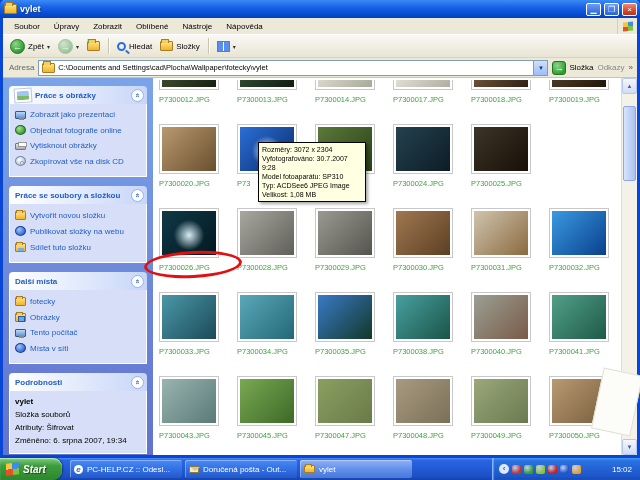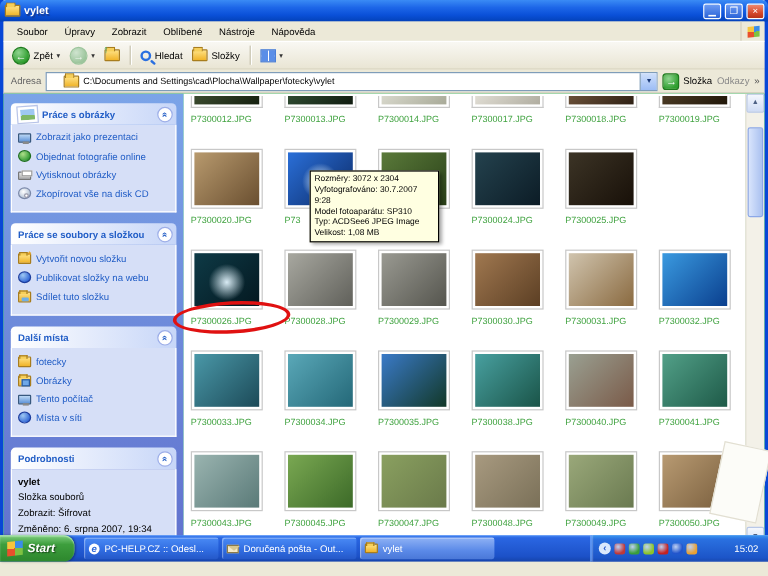--- a/index.html
+++ b/index.html
@@ -45,21 +45,21 @@
                    transform:rotate(40deg);border-radius:1px;}
   .views-ic{width:13px;height:11px;border:1px solid #4a7ed8;
             background:linear-gradient(90deg,#5a8ee8 45%,#fff 45%,#fff 55%,#5a8ee8 55%),
                        linear-gradient(#5a8ee8 42%,#fff 42%,#fff 58%,#5a8ee8 58%);}
   .tsep{width:1px;height:16px;background:#c8c4b0;margin:0 3px;box-shadow:1px 0 0 #fff;}
 
   .addressbar{height:20px;flex:0 0 20px;display:flex;align-items:center;gap:4px;padding:0 3px 0 6px;background:#ece9d8;
               border-bottom:1px solid #c9c5b2;}
   .addr-label{color:#666;}
   .addr-combo{flex:1;height:16px;background:#fff;border:1px solid #7f9db9;display:flex;align-items:center;
-              gap:3px;padding-left:14px;}
+              gap:3px;padding-left:3px;}
   .addr-path{flex:1;font-size:7.5px;white-space:nowrap;overflow:hidden;}
   .combo-drop{width:14px;height:14px;background:linear-gradient(#cfe0fb,#9dbdf5);border-left:1px solid #7f9db9;
               text-align:center;font-size:6px;line-height:14px;color:#1a3a7a;}
   .go-btn{display:flex;align-items:center;gap:3px;}
   .go-ic{width:14px;height:14px;border-radius:3px;background:radial-gradient(circle at 35% 30%,#8fd48f,#2f9e2f 75%);
          border:1px solid #1d7a1d;color:#fff;font-size:9px;line-height:13px;text-align:center;}
   .links-label{color:#888;}
   .chev2{color:#555;font-size:8px;padding-right:1px;}
 
   .main{flex:1;display:flex;overflow:hidden;background:#22c55e;}
@@ -118,21 +118,21 @@
 
   
   .tooltip{position:absolute;left:258px;top:142px;width:108px;z-index:50;background:#ffffe1;border:1px solid #000;
            padding:2px 3px;font-size:7px;line-height:9px;box-shadow:2px 2px 3px rgba(0,0,0,.35);}
   .red-ellipse{position:absolute;left:144px;top:251px;width:98px;height:27px;border:3px solid #e01111;
                border-radius:50%;z-index:60;transform:rotate(-3deg);}
   .sheet{position:absolute;left:597px;top:371px;width:40px;height:62px;background:#fcfcf8;border:1px solid #e2dfd2;
          transform:rotate(12deg);z-index:40;}
 
   
-  .taskbar{position:absolute;left:0;bottom:12px;width:640px;height:22px;display:flex;z-index:100;
+  .taskbar{position:absolute;left:0;bottom:0;width:640px;height:22px;display:flex;z-index:100;
            background:linear-gradient(180deg,#4a8cf6 0%,#2a66e2 10%,#1c51c8 80%,#1544ab 100%);}
   .start-btn{flex:0 0 62px;display:flex;align-items:center;gap:4px;padding:0 10px 0 6px;border-radius:0 9px 9px 0;
              background:linear-gradient(180deg,#7fce7f 0%,#3d9e3d 35%,#2f8a2f 90%);
              box-shadow:inset 0 1px 1px #b8e8b8, 1px 0 2px rgba(0,0,0,.4);
              color:#fff;font-weight:bold;font-style:italic;font-size:10px;text-shadow:1px 1px 1px rgba(0,0,0,.5);}
   .tasks{flex:1;display:flex;gap:3px;padding:2px 4px 2px 8px;}
   .taskbtn{width:112px;display:flex;align-items:center;gap:4px;padding:0 4px;border-radius:2px;color:#fff;
            background:linear-gradient(180deg,#4a8af5,#2f6be0 60%,#2558c8);box-shadow:inset 1px 1px 0 rgba(255,255,255,.35);
            white-space:nowrap;overflow:hidden;}
   .taskbtn.active{background:linear-gradient(180deg,#8fb2f5,#5b8ae8 60%,#4a78d8);}
@@ -299,21 +299,21 @@
       </div>
 
       <div class="panel">
         <div class="panel-h">
           <span class="ttl">Podrobnosti</span>
           <span class="chev-btn"><span class="chev-glyph">«</span></span>
         </div>
         <div class="panel-b details-b">
           <div class="d-name">vylet</div>
           <div>Složka souborů</div>
-          <div>Zobrazit: Šifrovat</div>
+          <div>Atributy: Šifrovat</div>
           <div>Změněno: 6. srpna 2007, 19:34</div>
         </div>
       </div>
 
     </div>
 
     <div class="content">
         <div class="frow first">
           <div class="fcell">
             <div class="thumb">

